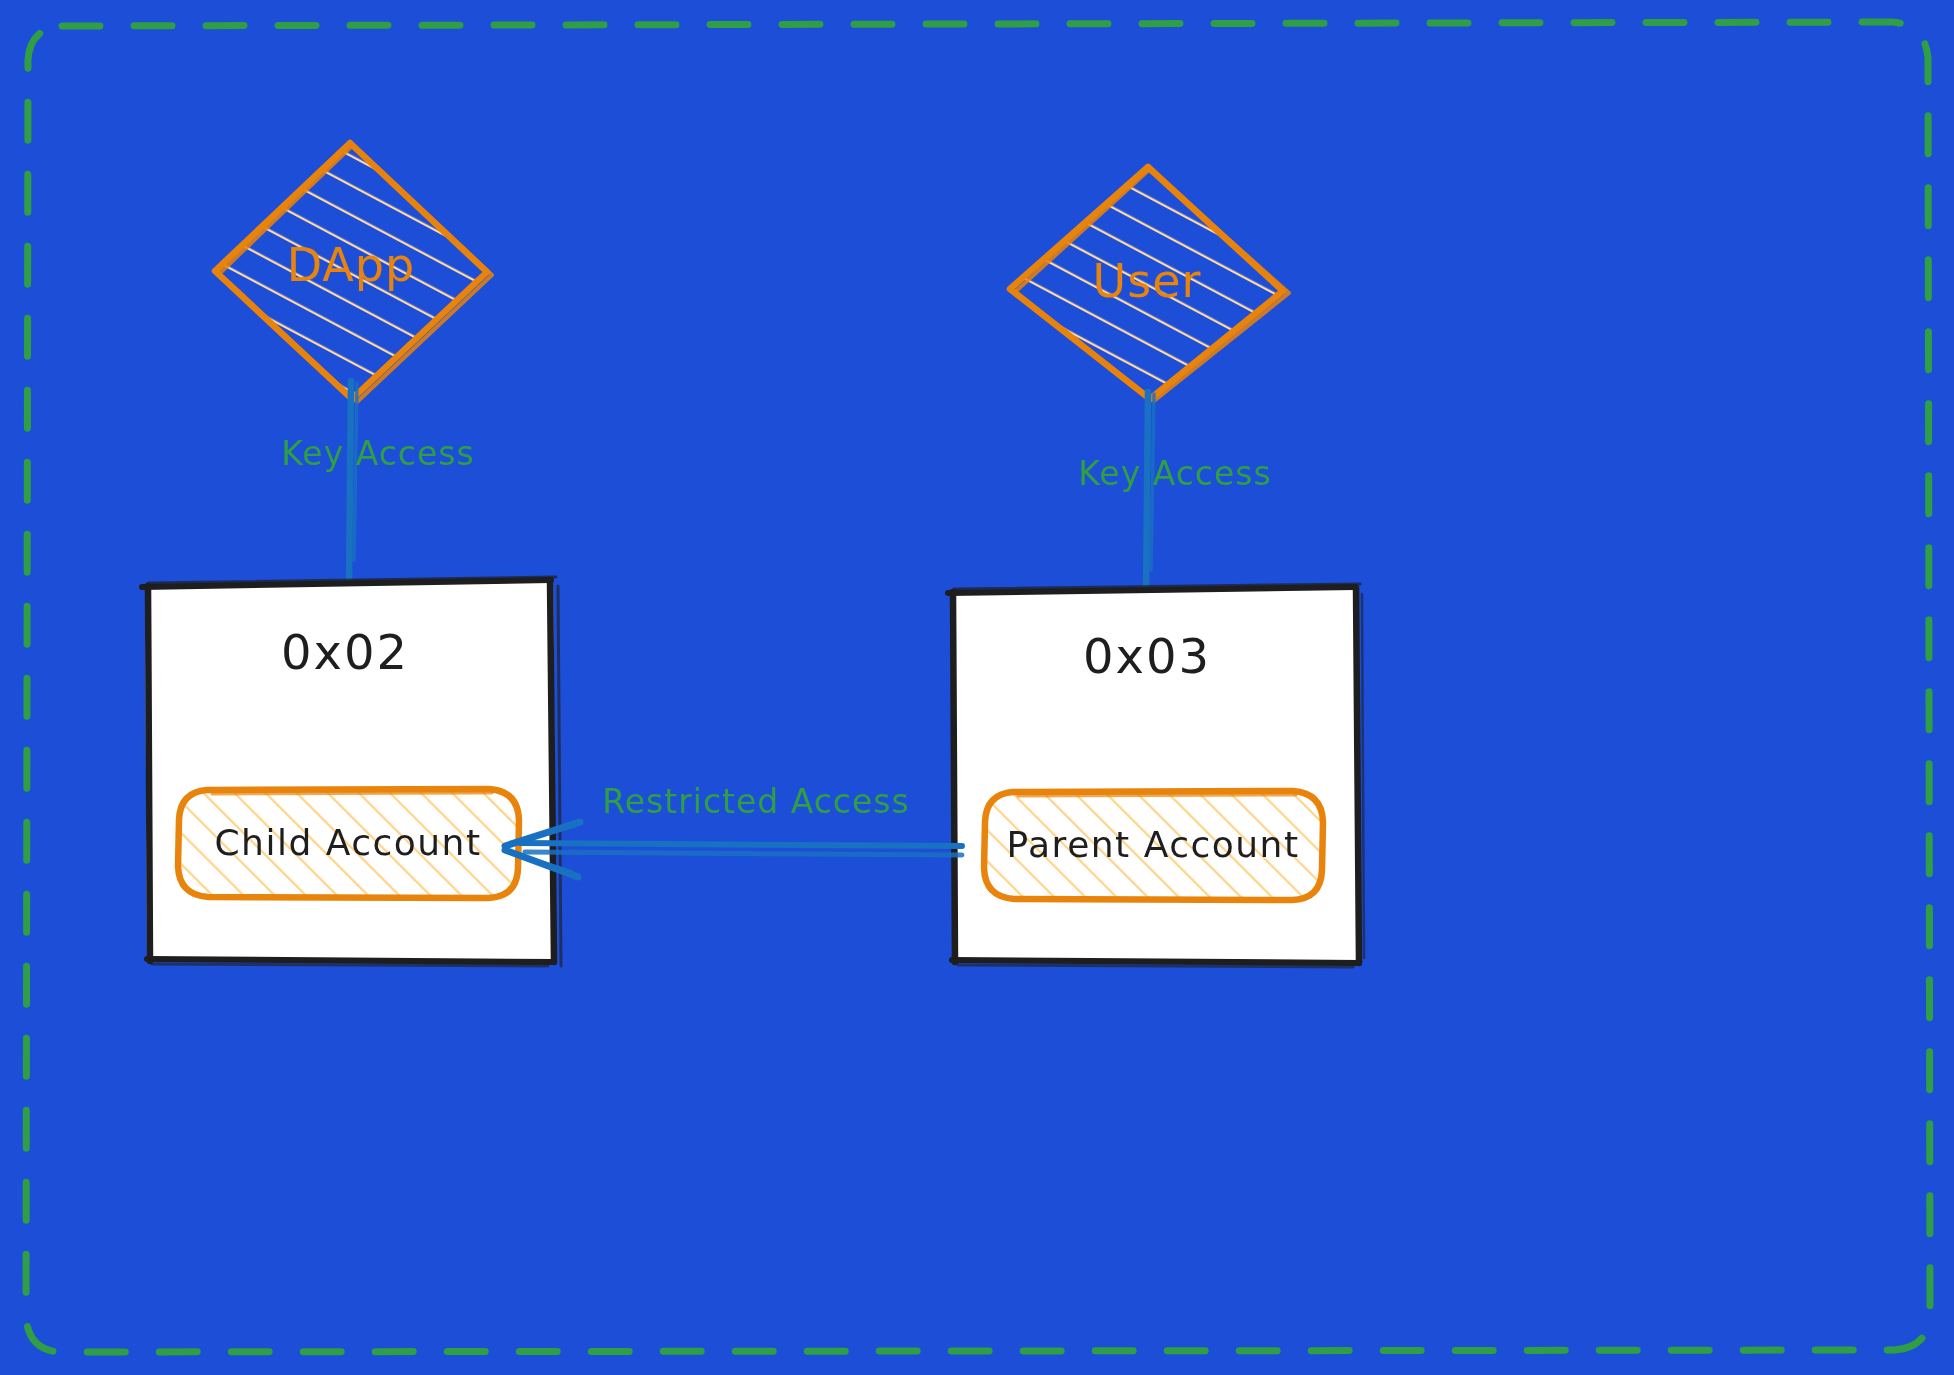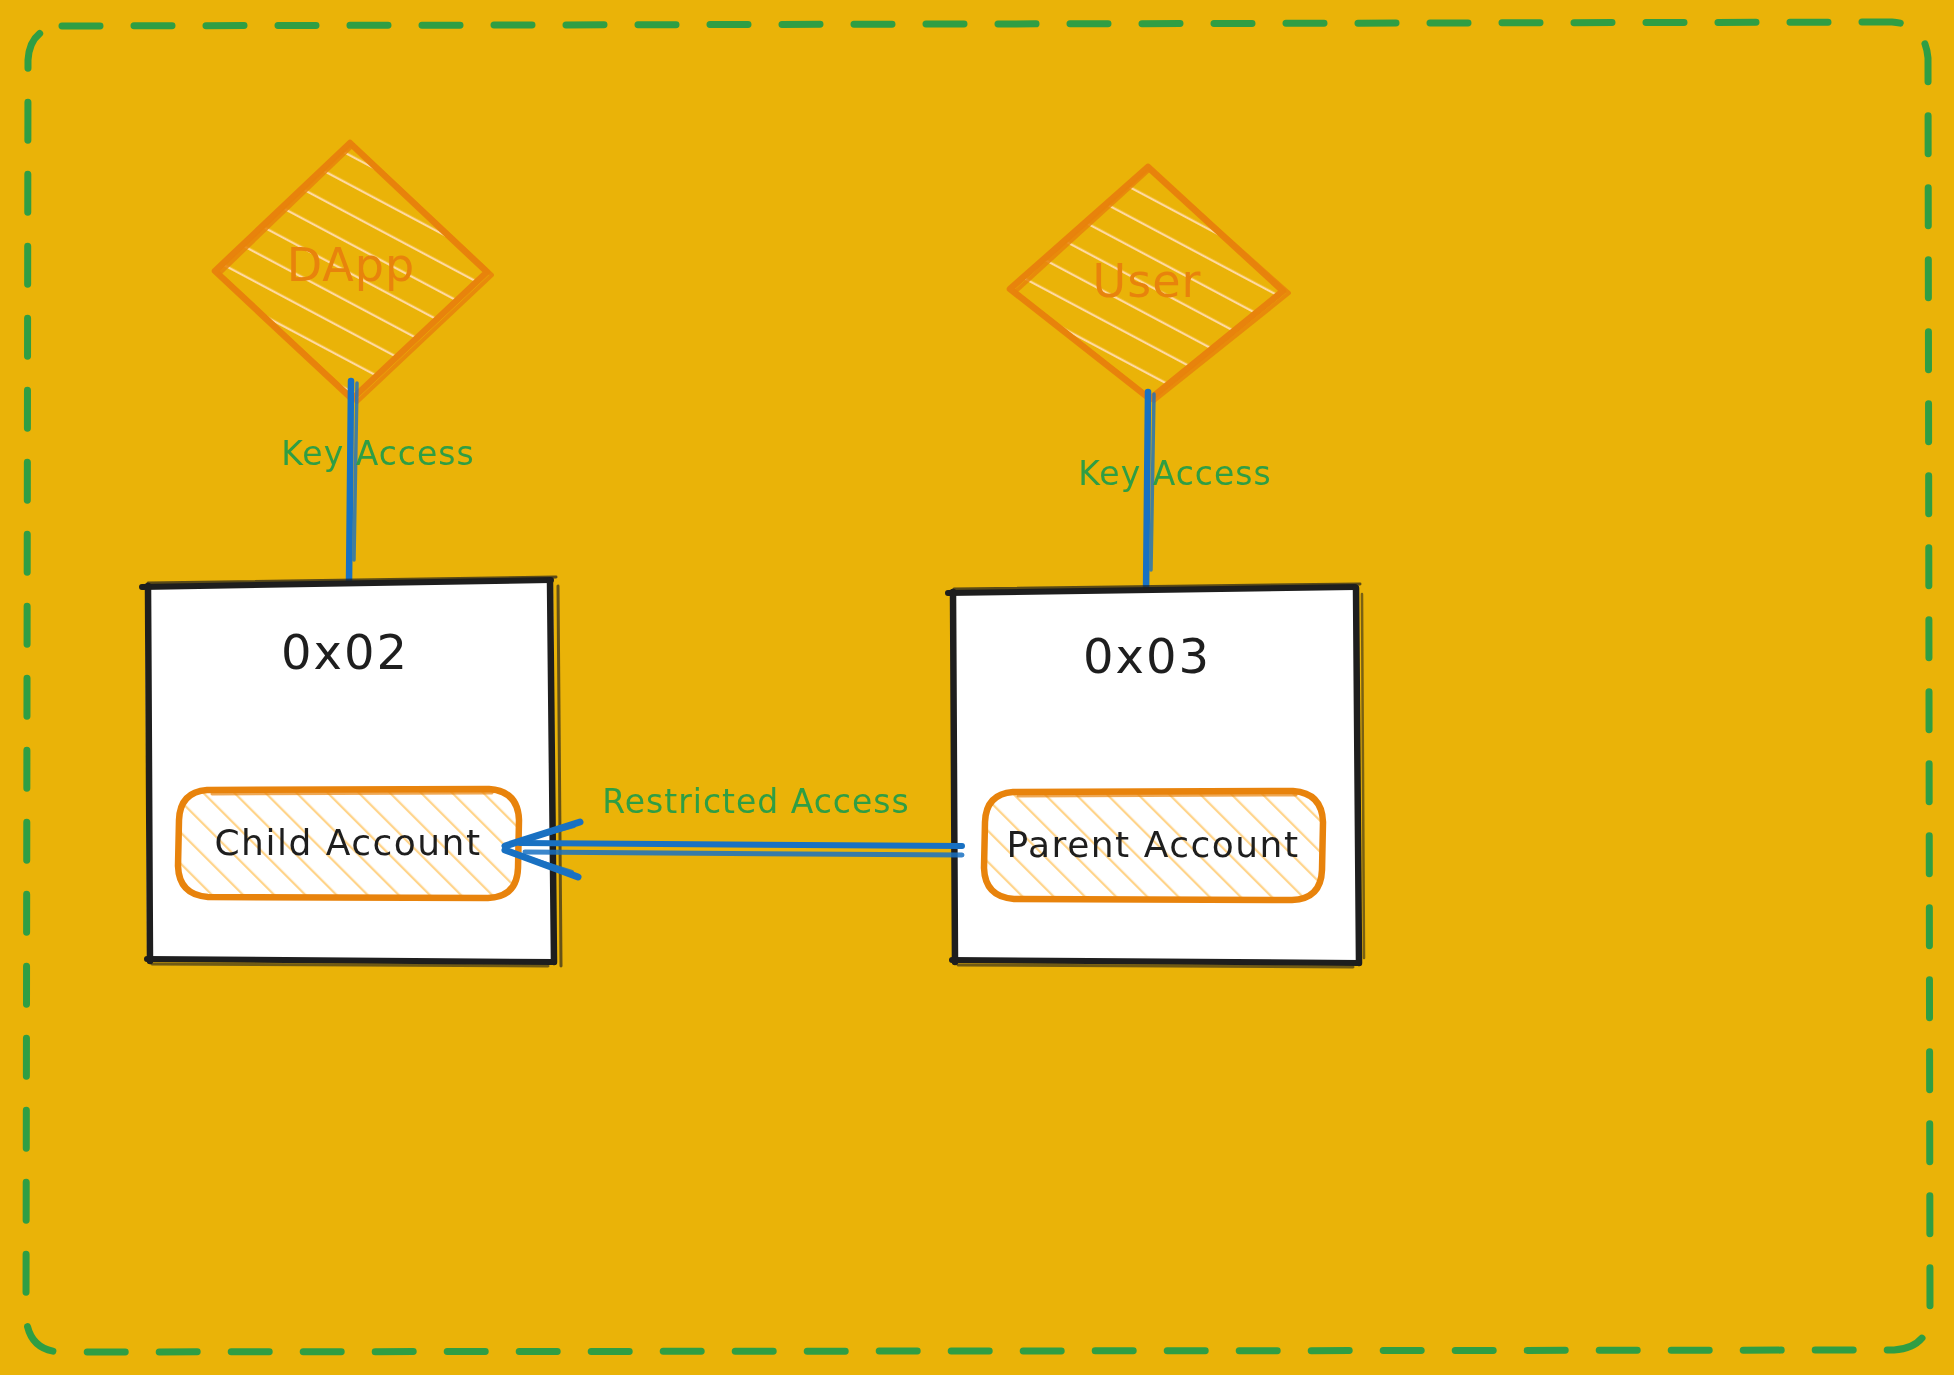--- a/index.html
+++ b/index.html
@@ -4,21 +4,21 @@
 <style>
   html, body {
     margin: 0;
     padding: 0;
     background: #ffffff;
   }
   #canvas-root {
     position: relative;
     width: 1954px;
     height: 1375px;
-    background: #eab308;
+    background: #1d4ed8;
     overflow: hidden;
     font-family: "DejaVu Sans", sans-serif;
   }
   svg.layer {
     position: absolute;
     top: 0;
     left: 0;
     width: 1954px;
     height: 1375px;
   }

